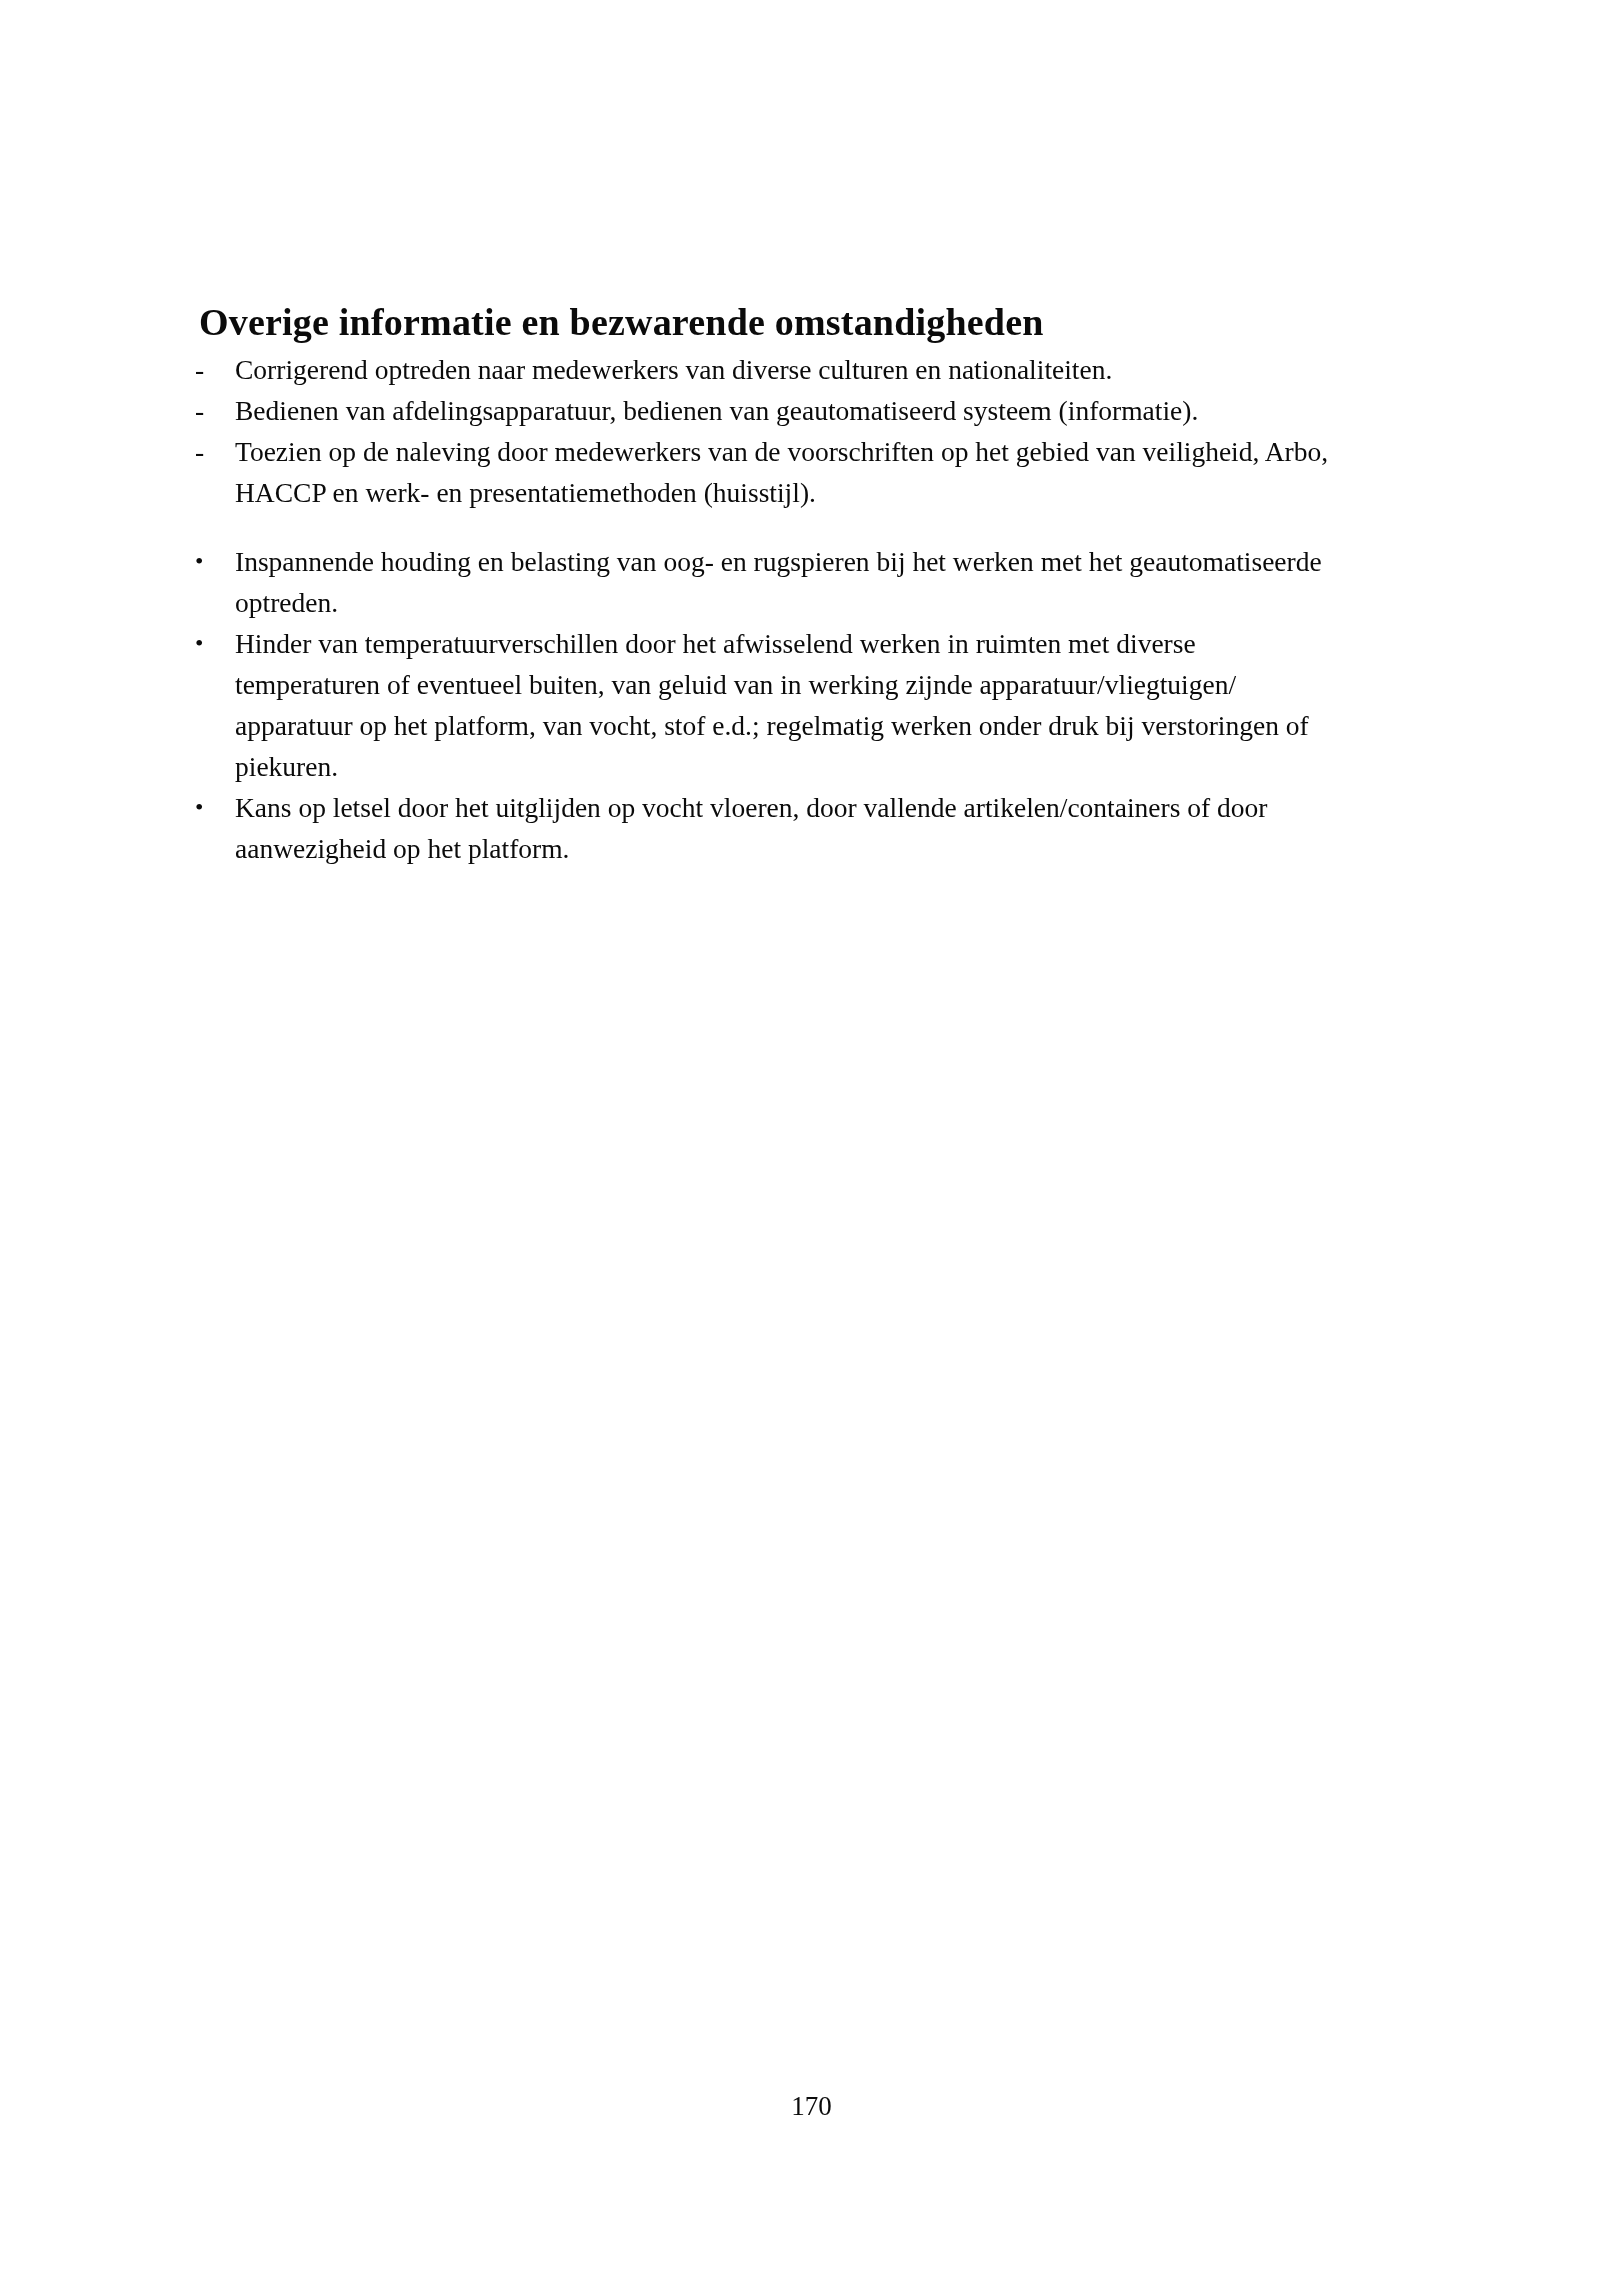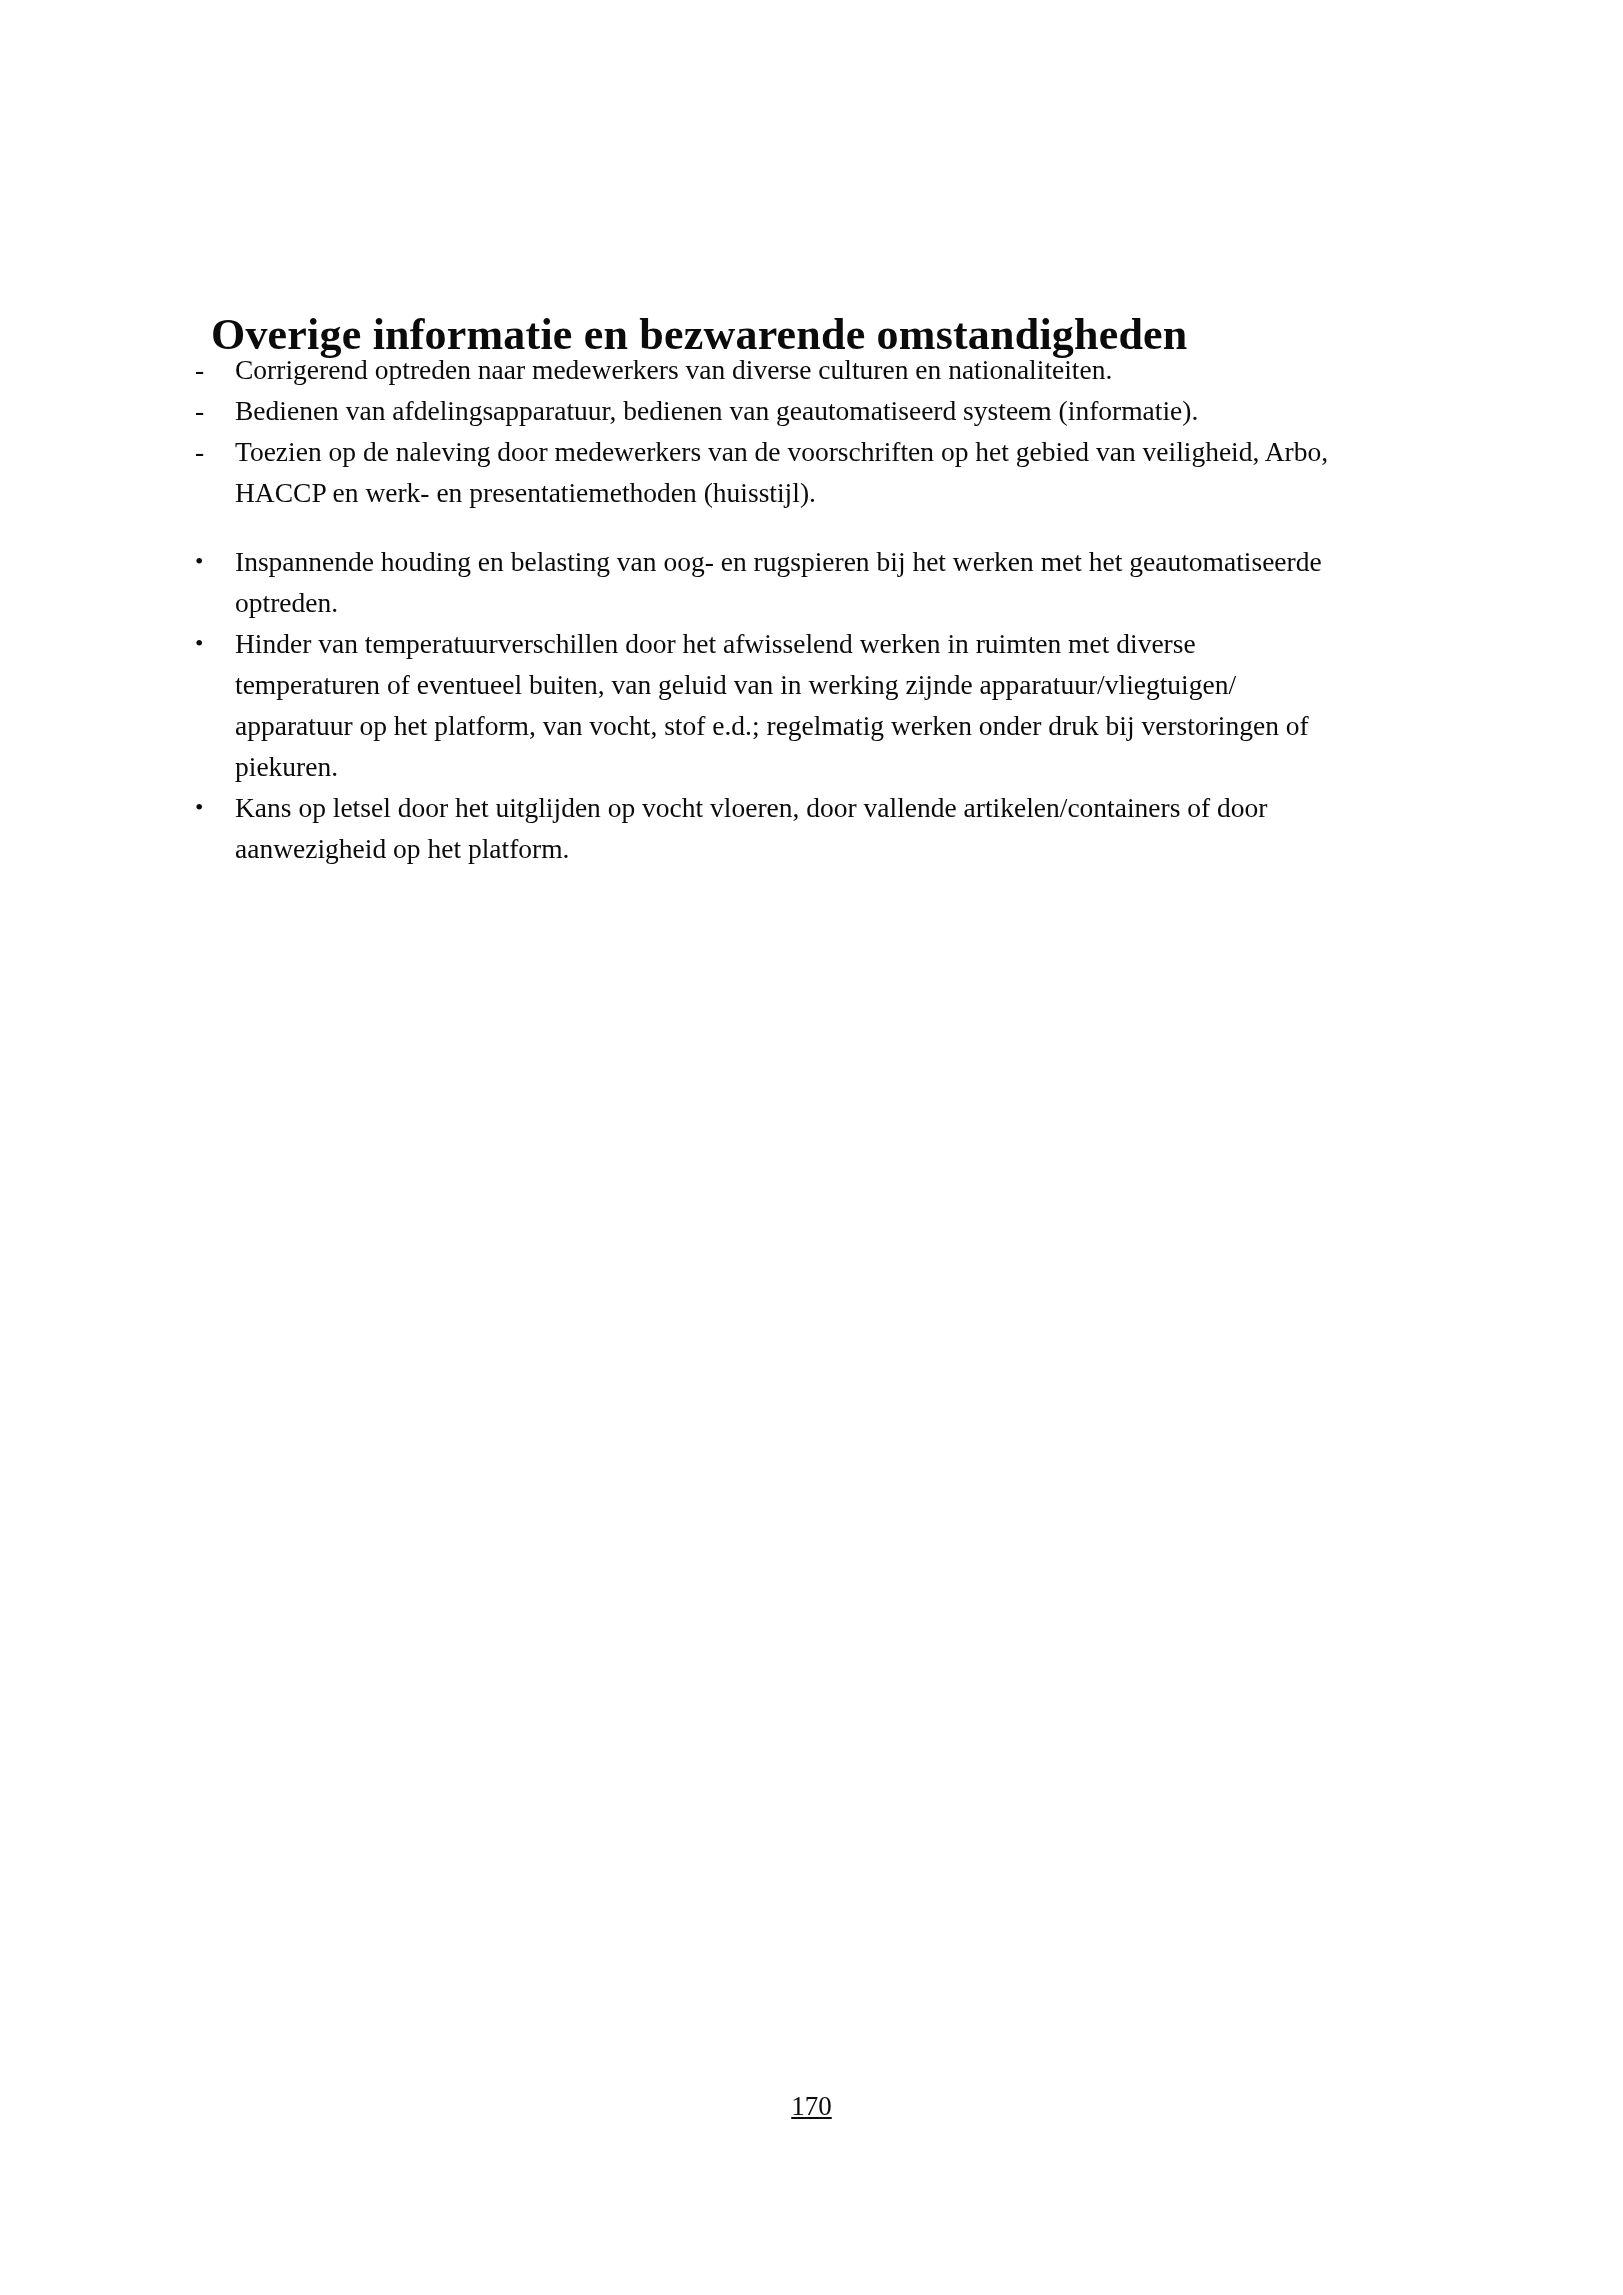--- a/index.html
+++ b/index.html
@@ -16,22 +16,22 @@
     color: #0b0b0b;
   }
   .page {
     position: absolute;
     inset: 0;
   }
   .title {
     position: absolute;
     left: 195px;
     top: 298px;
-    margin: 16px;
-    font-size: 44px;
+    margin: 4px;
+    font-size: 38px;
     line-height: 41px;
     font-weight: bold;
     letter-spacing: 0.2px;
     white-space: nowrap;
   }
   .list {
     position: absolute;
     left: 195px;
     margin: 0;
     padding: 0;
@@ -59,21 +59,20 @@
     font-family: Liberation Serif, serif;
   }
   .page-number {
     position: absolute;
     top: 2090px;
     left: 0;
     width: 100%;
     text-align: center;
     font-size: 27px;
     line-height: 32px;
-    text-decoration: underline;
   }
 </style>
 </head>
 <body>
 
 <div class="page">
   <h1 class="title">Overige informatie en bezwarende omstandigheden</h1>
 
   <ul class="list dash-list">
       <li>

